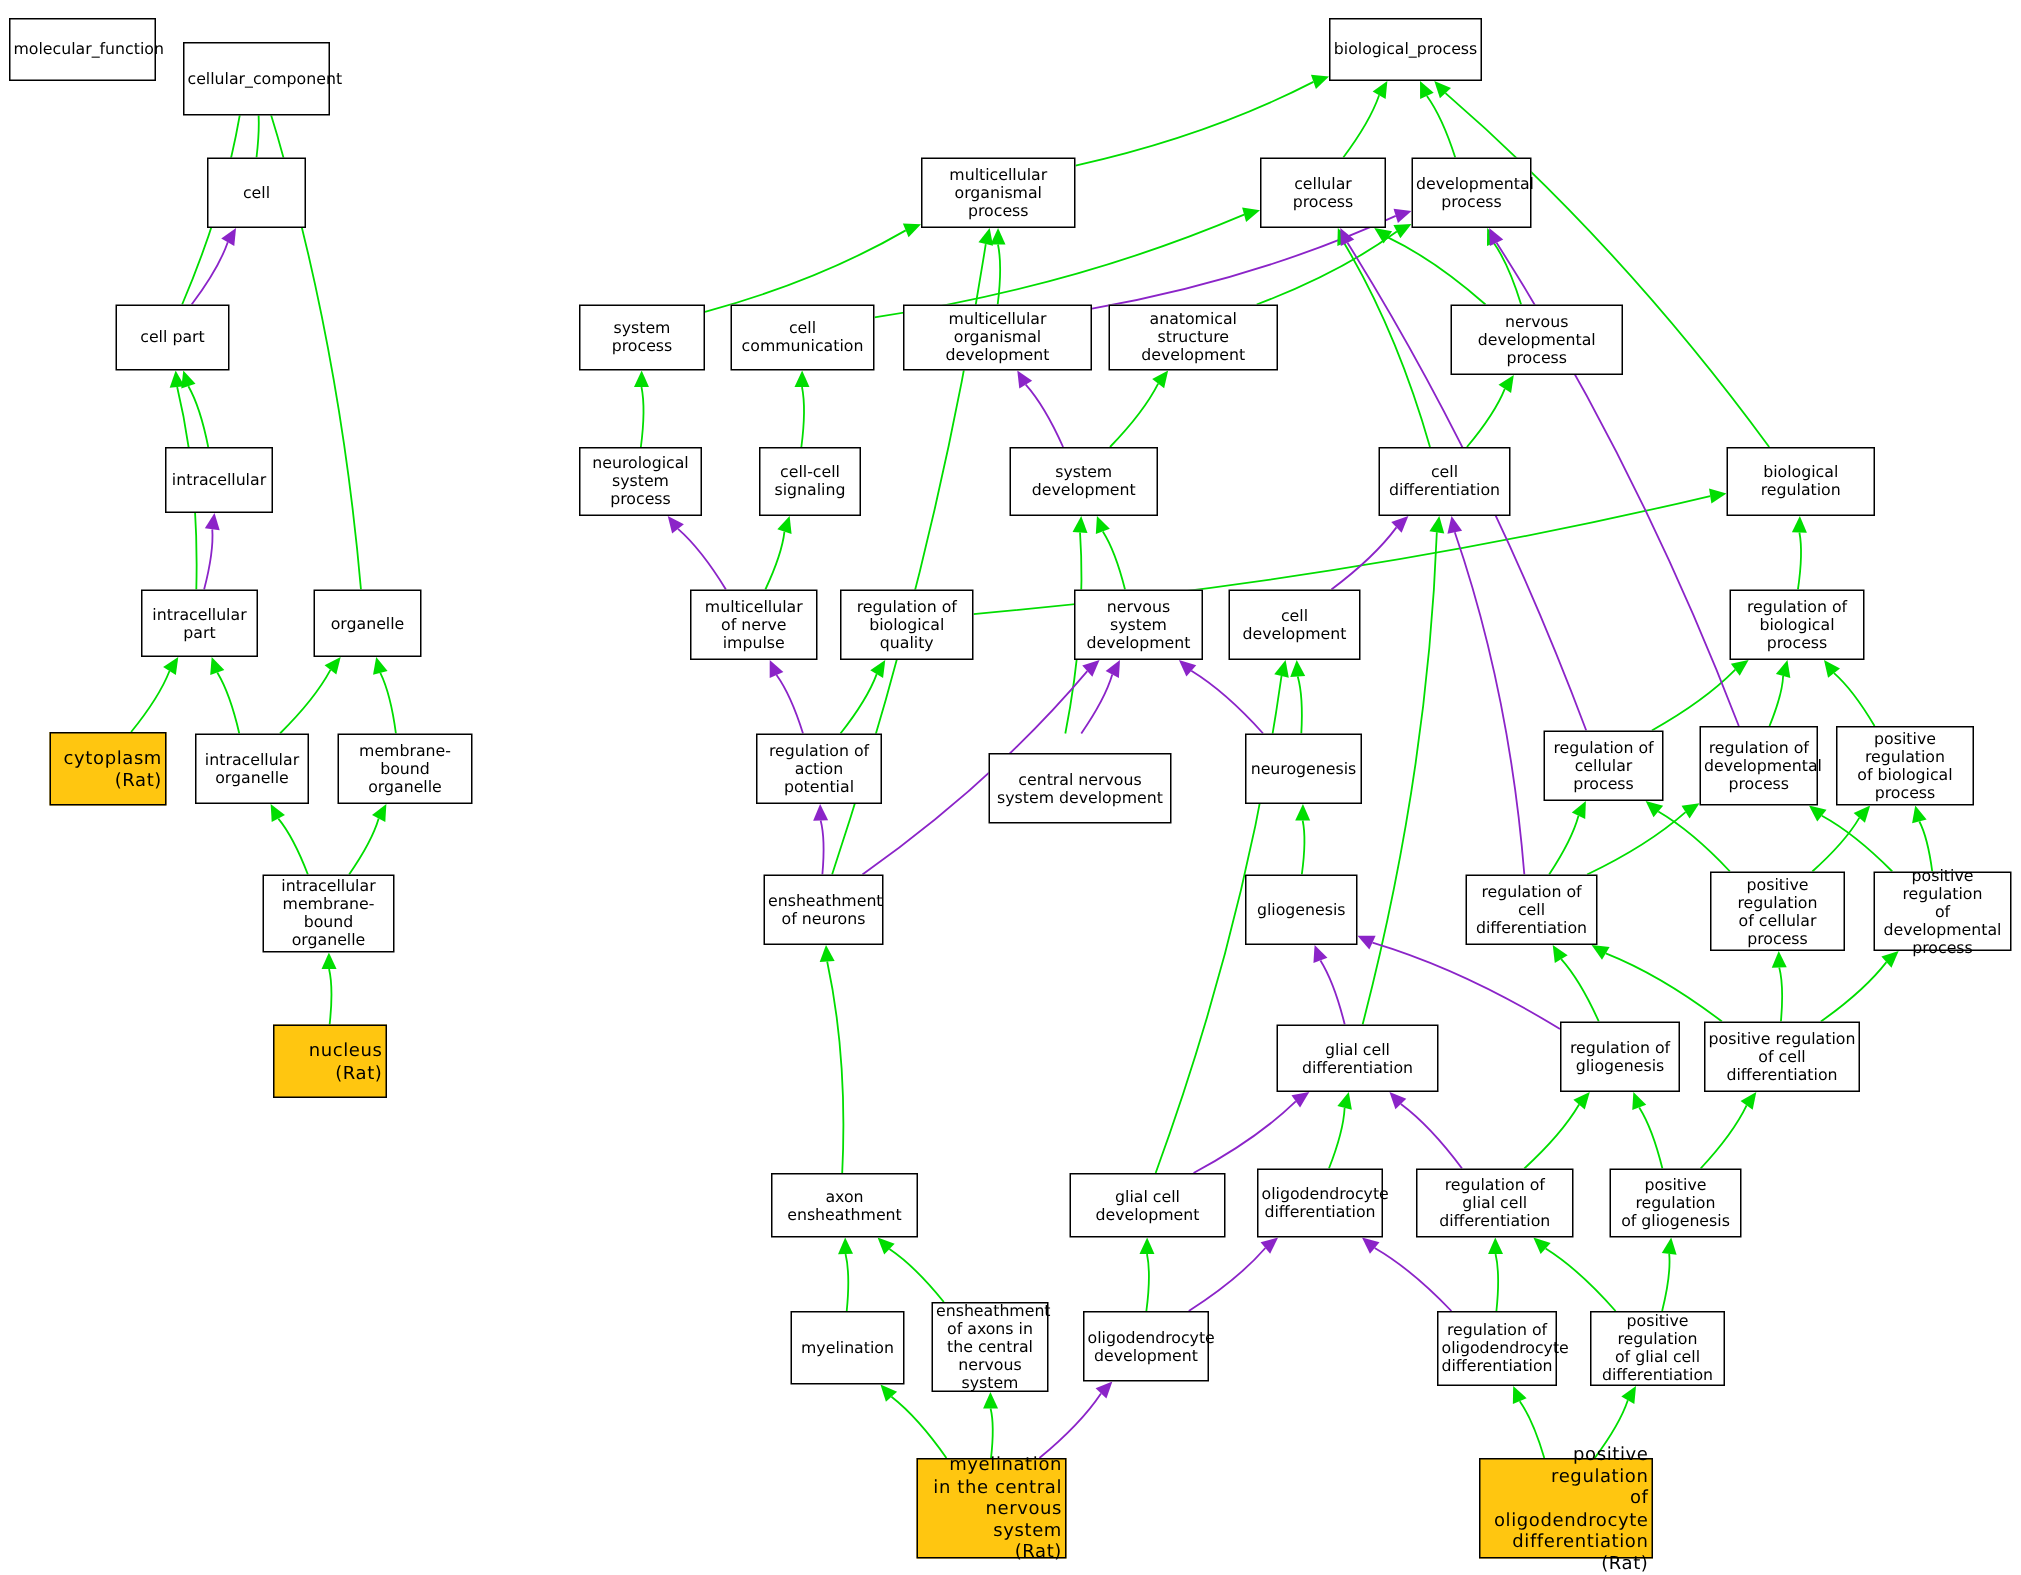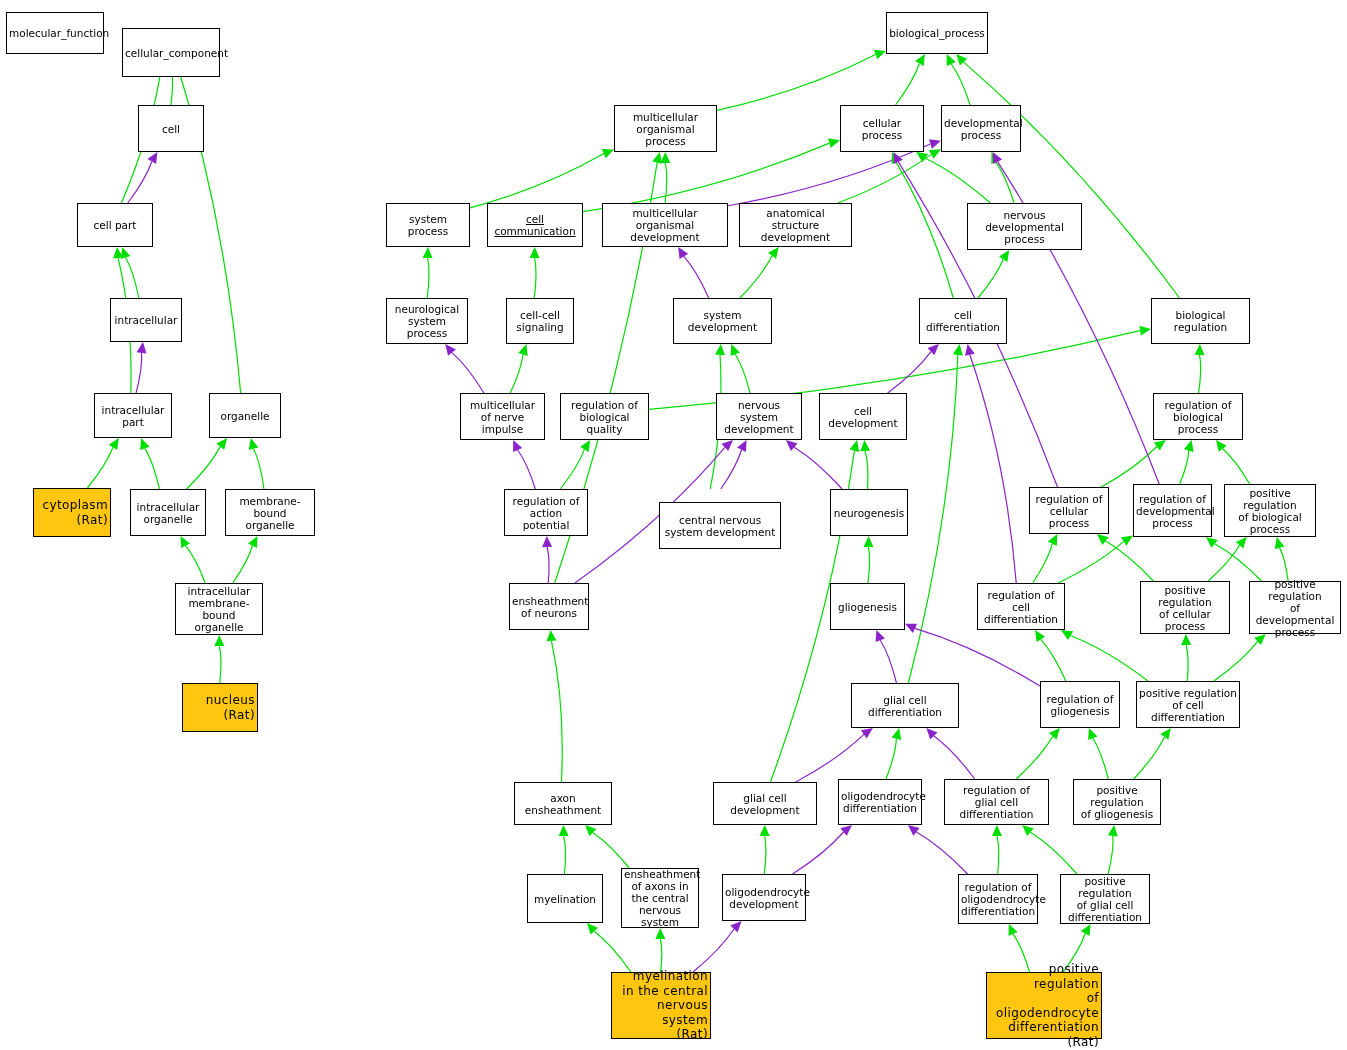--- a/index.html
+++ b/index.html
@@ -253,21 +253,21 @@
 organelle</span></div>
     <div class="go-node highlight" style="left: 182px; top: 683px; width: 76px; height: 49px;"><span class="node-label">nucleus
 (Rat)</span></div>
     <div class="go-node" style="left: 886px; top: 12px; width: 102px; height: 42px; justify-content: flex-end;"><span class="node-label">biological_process</span></div>
     <div class="go-node" style="left: 614px; top: 105px; width: 103px; height: 47px;"><span class="node-label">multicellular
 organismal process</span></div>
     <div class="go-node" style="left: 840px; top: 105px; width: 84px; height: 47px;"><span class="node-label">cellular process</span></div>
     <div class="go-node" style="left: 941px; top: 105px; width: 80px; height: 47px;"><span class="node-label">developmental
 process</span></div>
     <div class="go-node" style="left: 386px; top: 203px; width: 84px; height: 44px;"><span class="node-label">system process</span></div>
-    <div class="go-node" style="left: 487px; top: 203px; width: 96px; height: 44px; text-decoration: underline;"><span class="node-label">cell communication</span></div>
+    <div class="go-node" style="left: 487px; top: 203px; width: 96px; height: 44px;"><span class="node-label">cell communication</span></div>
     <div class="go-node" style="left: 602px; top: 203px; width: 126px; height: 44px;"><span class="node-label">multicellular
 organismal development</span></div>
     <div class="go-node" style="left: 739px; top: 203px; width: 113px; height: 44px;"><span class="node-label">anatomical structure
 development</span></div>
     <div class="go-node" style="left: 967px; top: 203px; width: 115px; height: 47px;"><span class="node-label">nervous developmental
 process</span></div>
     <div class="go-node" style="left: 386px; top: 298px; width: 82px; height: 46px;"><span class="node-label">neurological
 system process</span></div>
     <div class="go-node" style="left: 506px; top: 298px; width: 68px; height: 46px;"><span class="node-label">cell-cell signaling</span></div>
     <div class="go-node" style="left: 673px; top: 298px; width: 99px; height: 46px;"><span class="node-label">system development</span></div>

